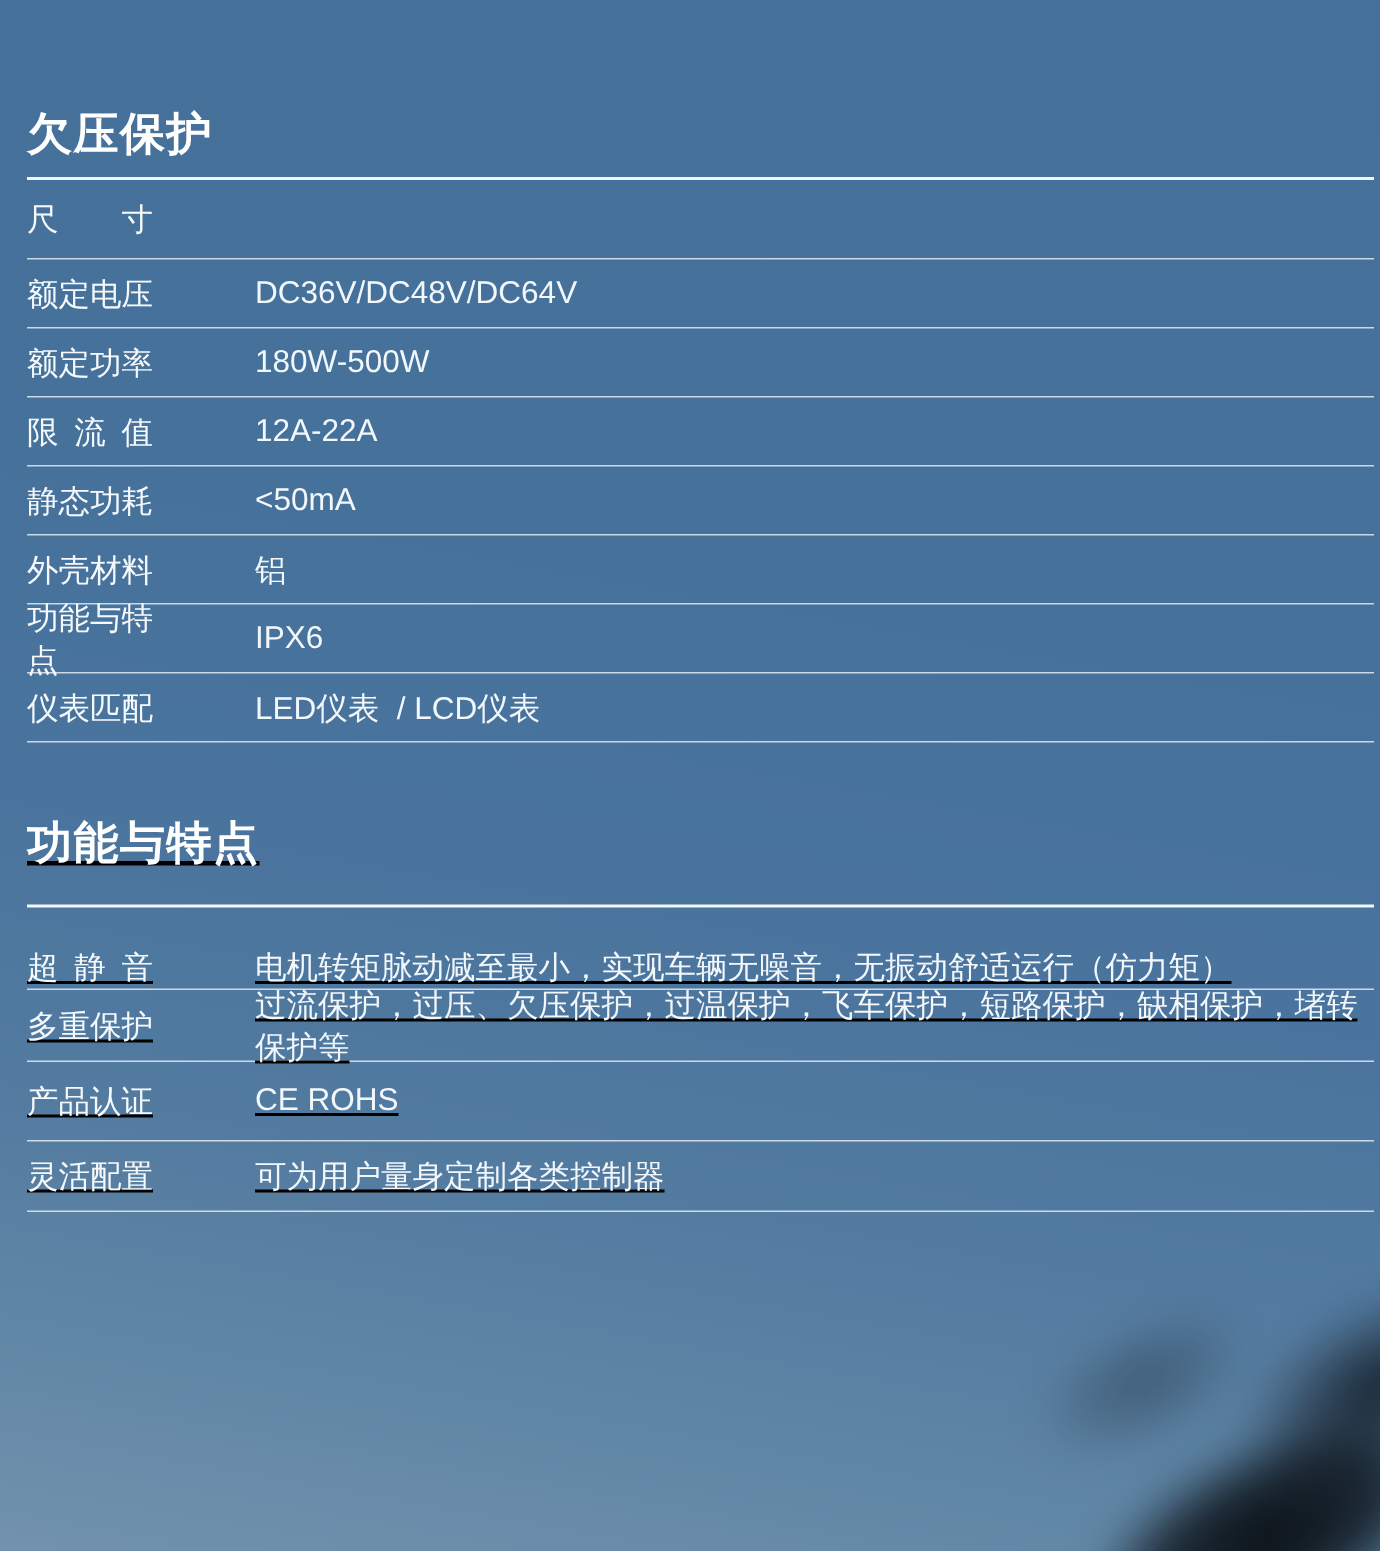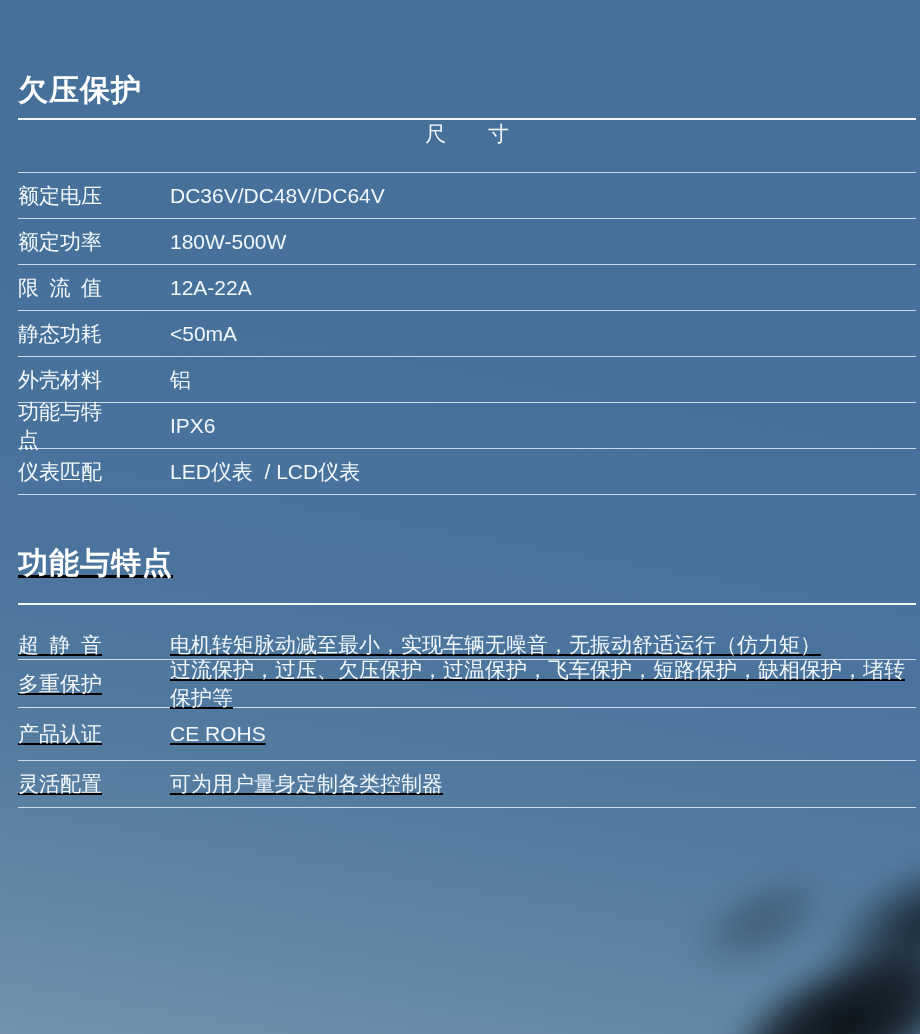--- a/index.html
+++ b/index.html
@@ -79,21 +79,21 @@
   .spec-row {
     display: flex;
     align-items: center;
     box-sizing: border-box;
     height: 46px;
     border-bottom: 1px solid rgba(232,240,247,0.82);
     color: #F2F7FB;
     font-size: 21px;
     font-weight: 400;
   }
-  .section--params .spec-row:first-child { height: 53px; flex-direction: column; }
+  .section--params .spec-row:first-child { height: 53px; }
   .section--features .spec-row:nth-child(1) { height: 55px; align-items: flex-end; }
   .section--features .spec-row:nth-child(2) { height: 48px; justify-content: center; }
   .section--features .spec-row:nth-child(3) { height: 53px; }
   .section--features .spec-row:nth-child(4) { height: 47px; }
 
   .spec-label {
     flex: 0 0 auto;
     display: inline-block;
     width: 84px;
     text-align: justify;

